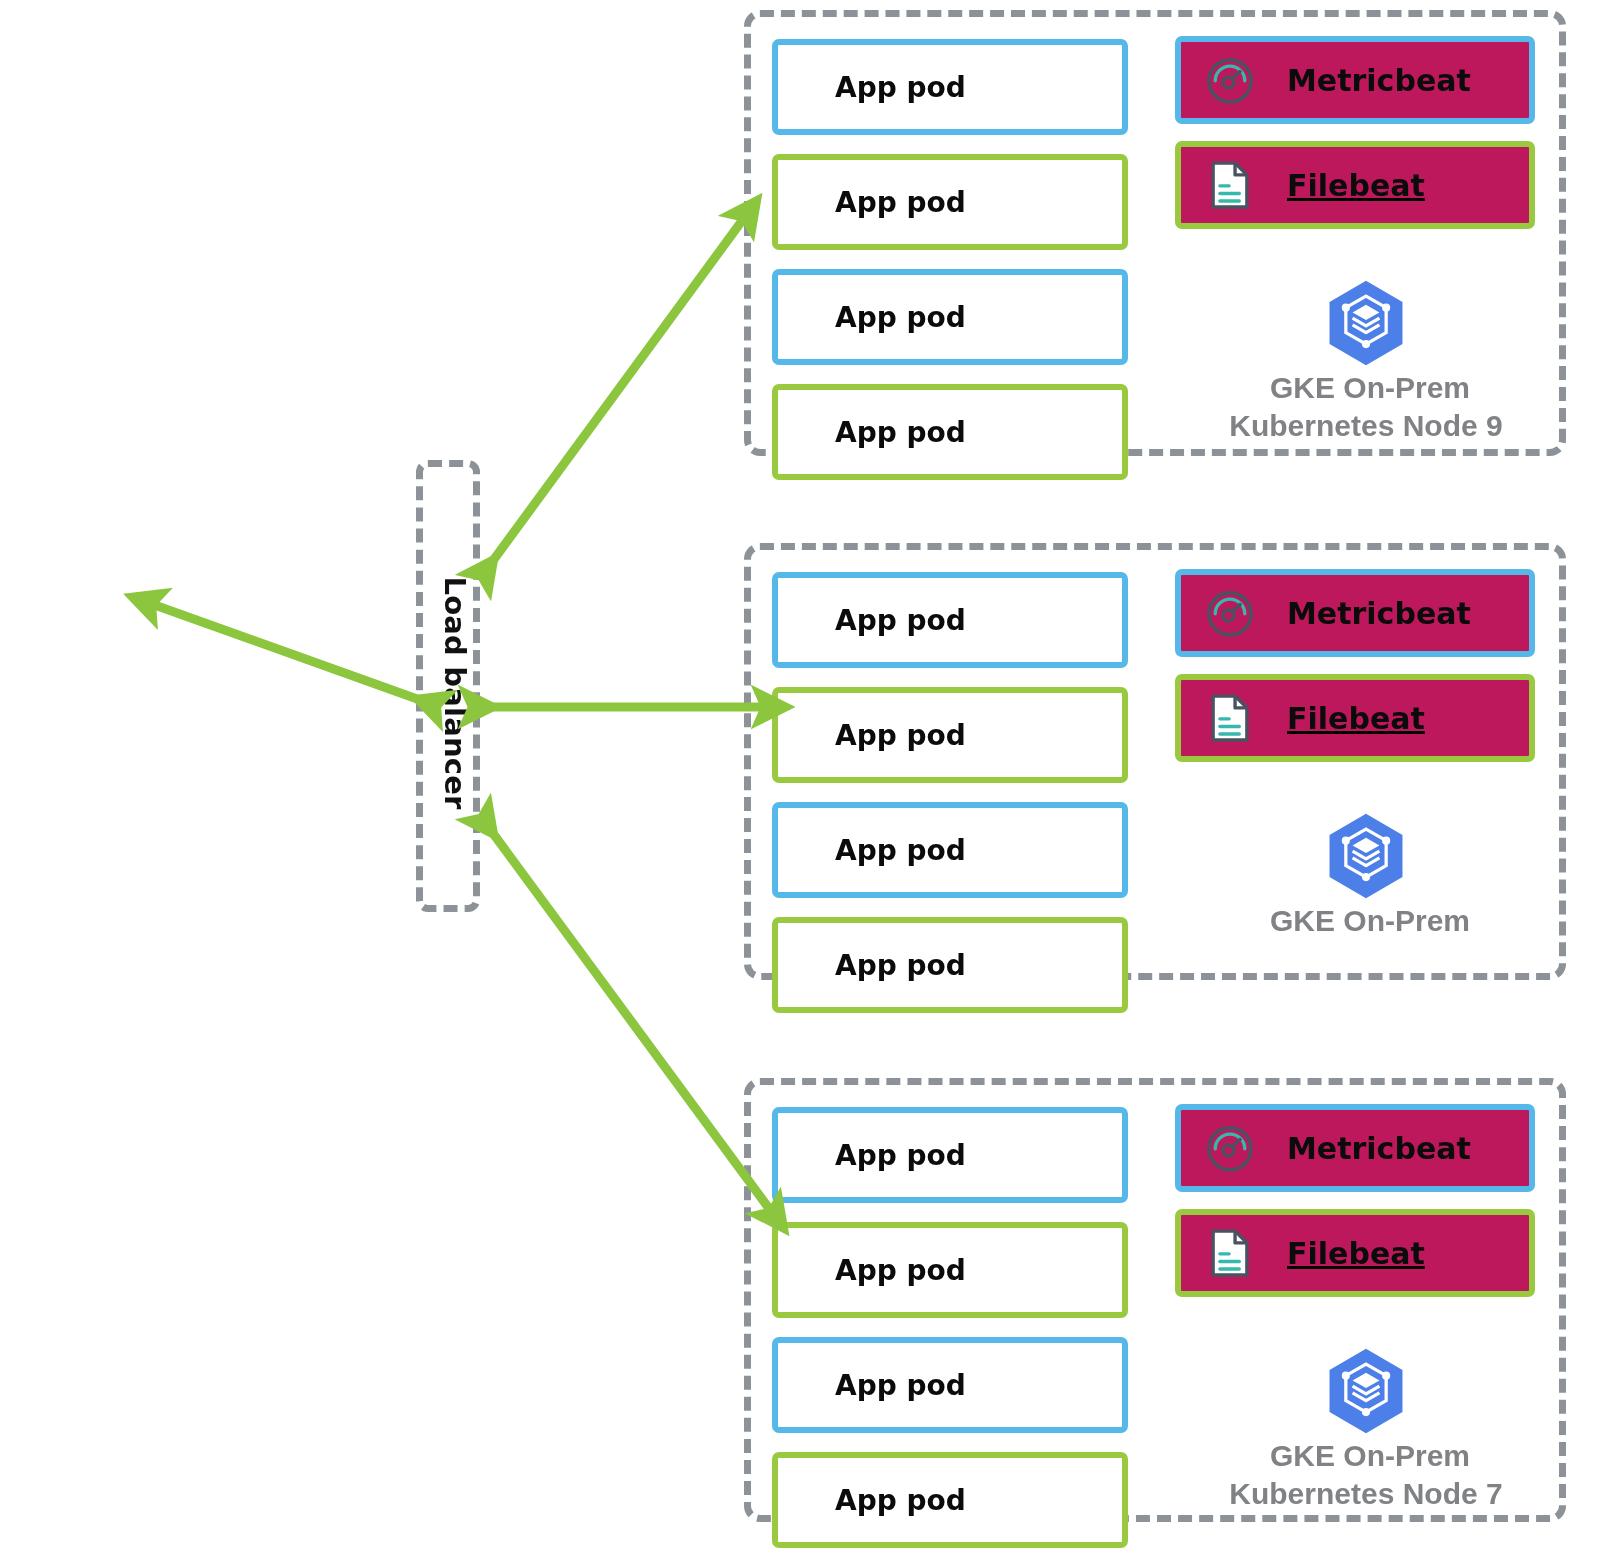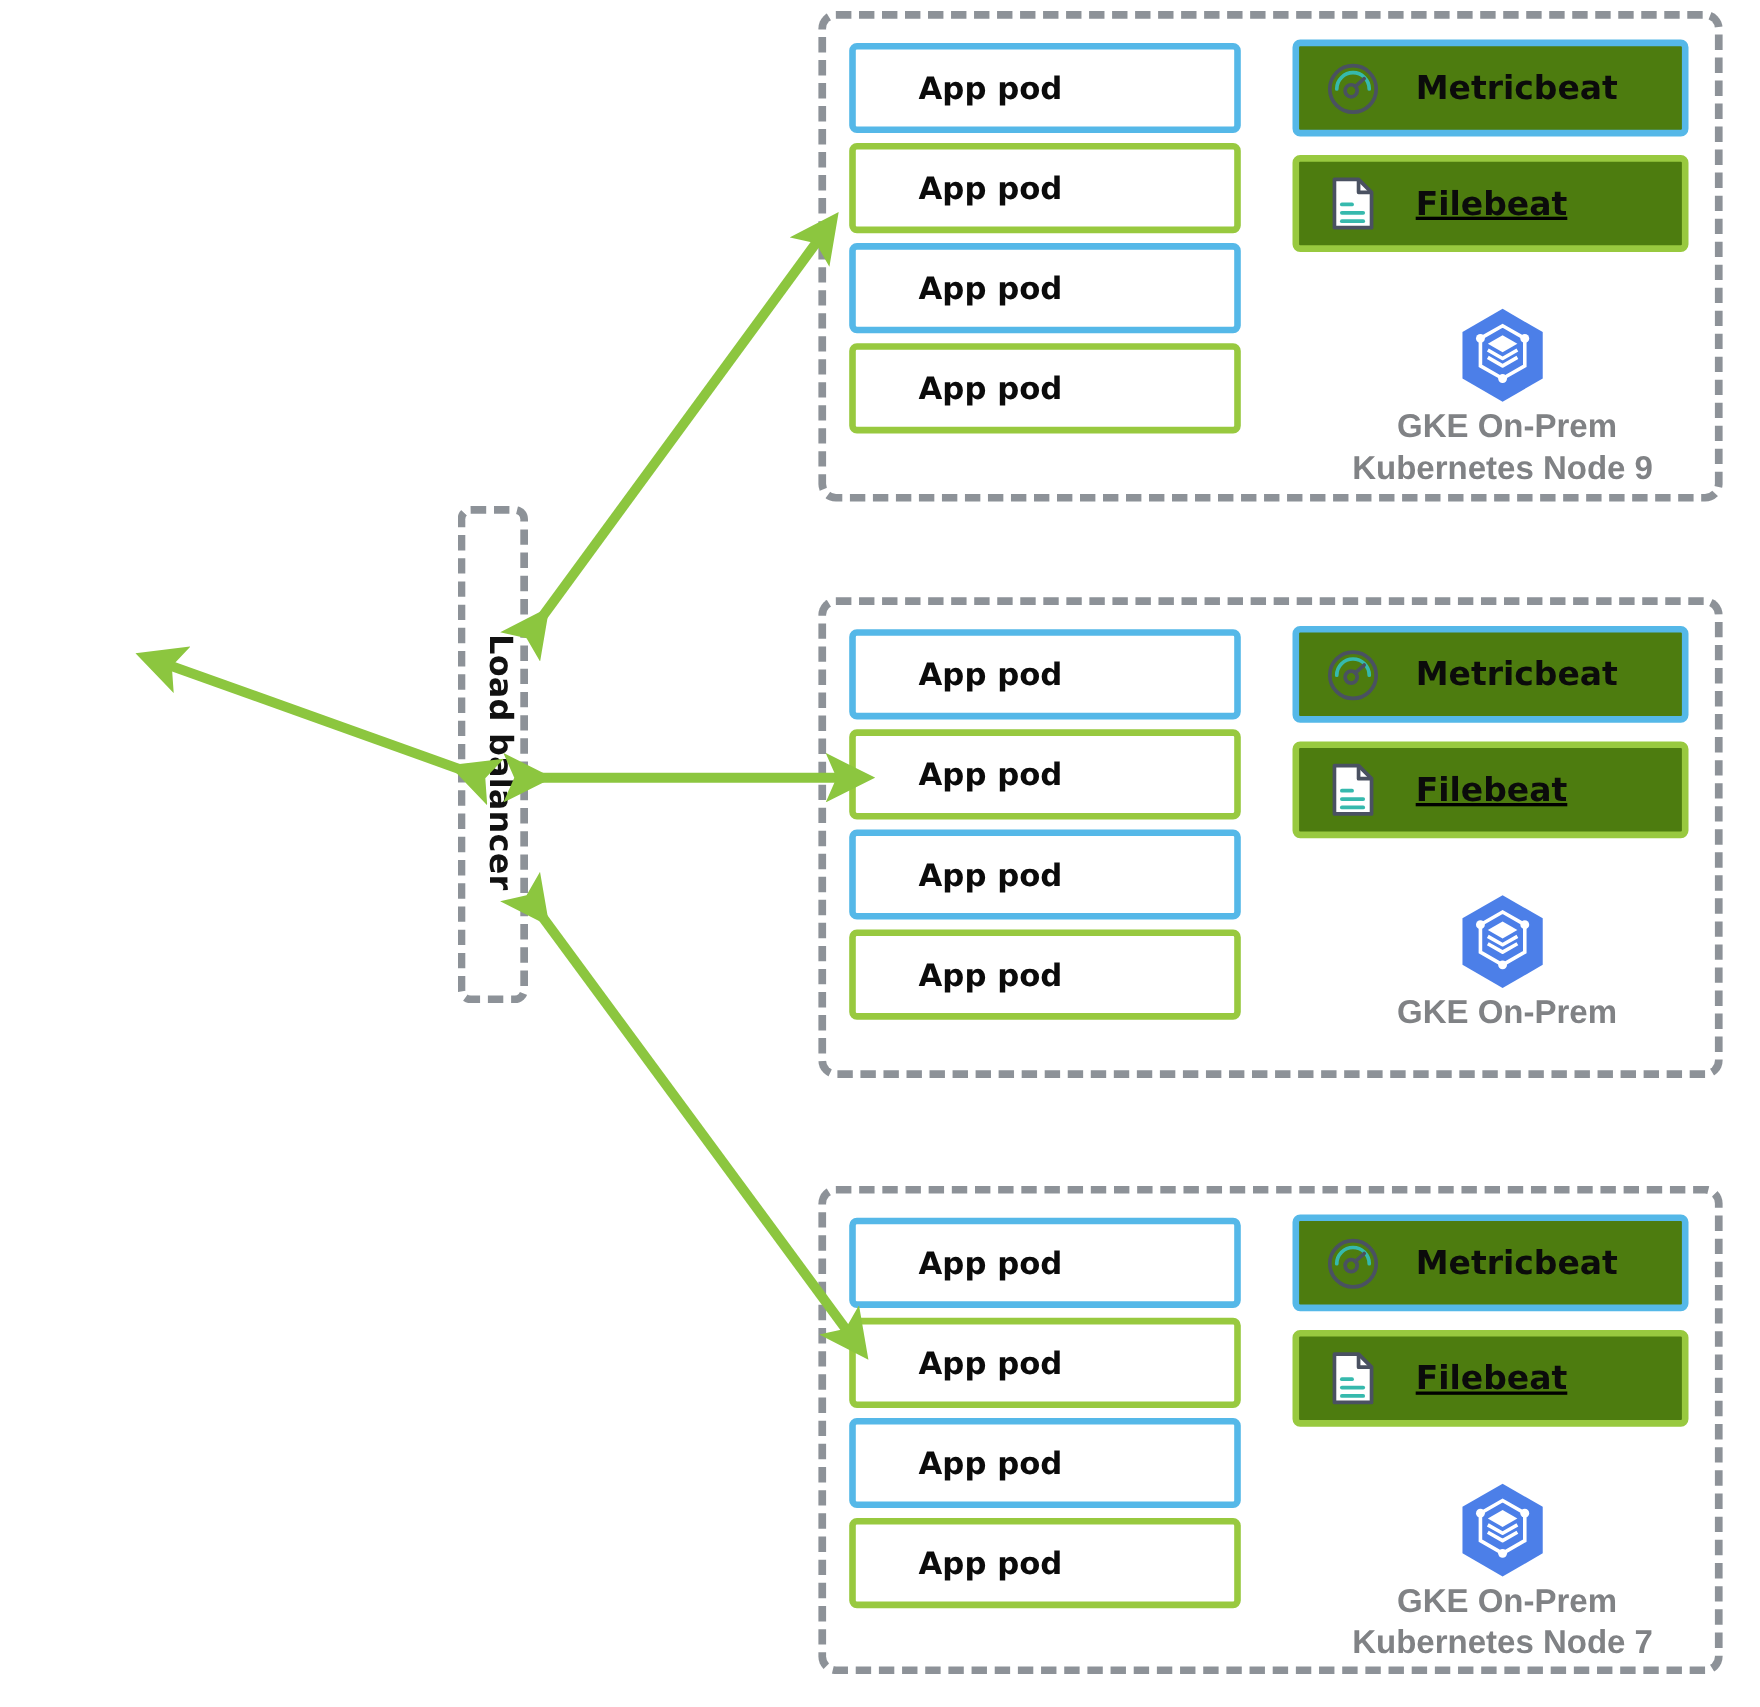--- a/index.html
+++ b/index.html
@@ -32,32 +32,32 @@
     position:absolute;left:744px;width:822px;
     border:7px dashed #8d9298;border-radius:16px;box-sizing:border-box;
     background:#ffffff;z-index:2;
   }
   .node.n1{top:10px;height:446px;}
   .node.n2{top:543px;height:437px;}
   .node.n3{top:1078px;height:444px;}
 
   .pods{position:absolute;left:21px;top:22px;width:356px;}
   .pod{
-    height:82px;box-sizing:border-box;border:6px solid #55b8e8;border-radius:7px;
-    background:#fff;display:flex;align-items:center;margin-bottom:9px;
+    height:96px;box-sizing:border-box;border:6px solid #55b8e8;border-radius:7px;
+    background:#fff;display:flex;align-items:center;margin-bottom:19px;
   }
   .pod.green{border-color:#98c93f;}
   .pod-label{
     margin-left:57px;font-weight:bold;font-size:28px;color:#0b0b0b;white-space:nowrap;
   }
 
   .beats{position:absolute;left:424px;top:19px;width:360px;}
   .beat{
     height:88px;box-sizing:border-box;border:6px solid #55b8e8;border-radius:7px;
-    background:#4d7c0f;display:flex;align-items:center;margin-bottom:17px;
+    background:#be185d;display:flex;align-items:center;margin-bottom:17px;
   }
   .beat.green{border-color:#98c93f;text-decoration:underline;}
   .beat-icon{width:54px;height:54px;margin-left:22px;flex:0 0 auto;}
   .beat-label{
     margin-left:30px;font-weight:bold;font-size:30px;color:#0b0b0b;white-space:nowrap;
   }
 
   
   .gke{position:absolute;left:440px;width:350px;}
   .gke-row{display:flex;align-items:center;justify-content:flex-start;flex-direction:column;}

